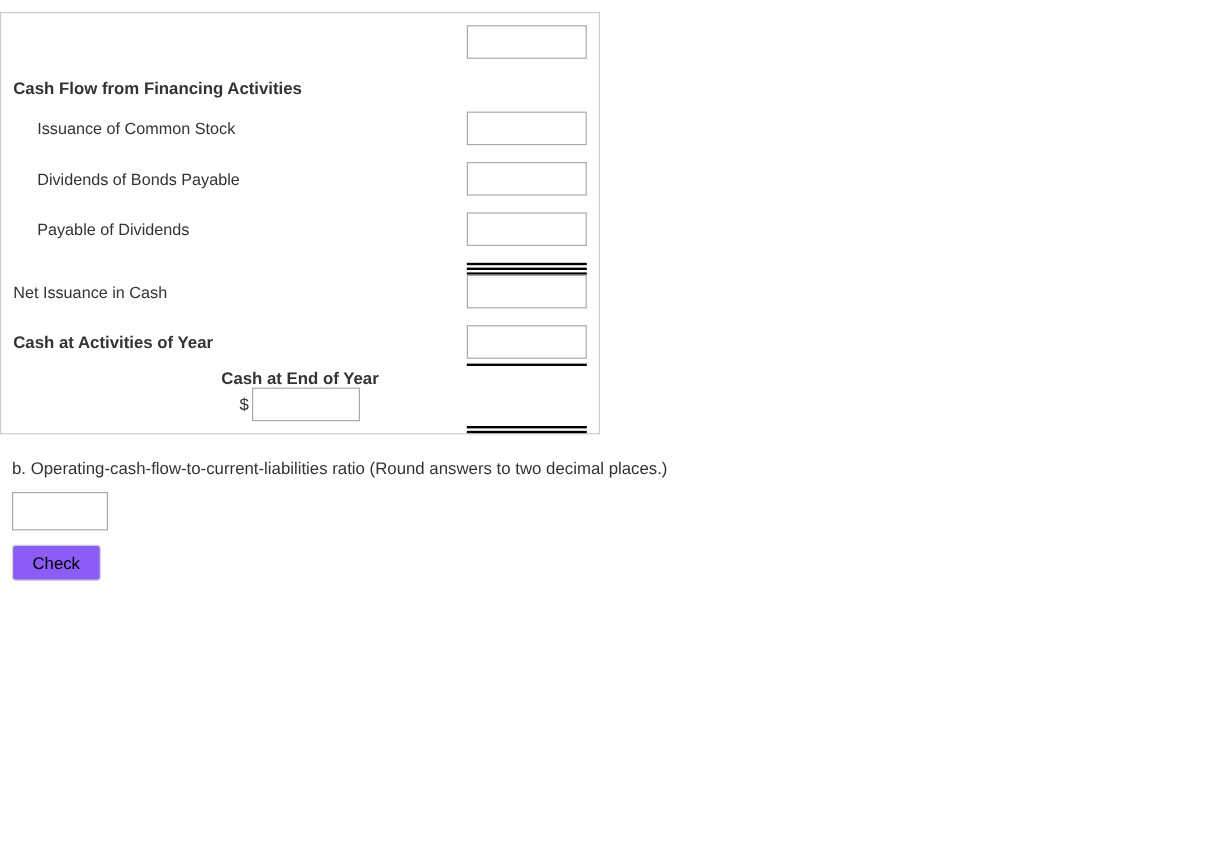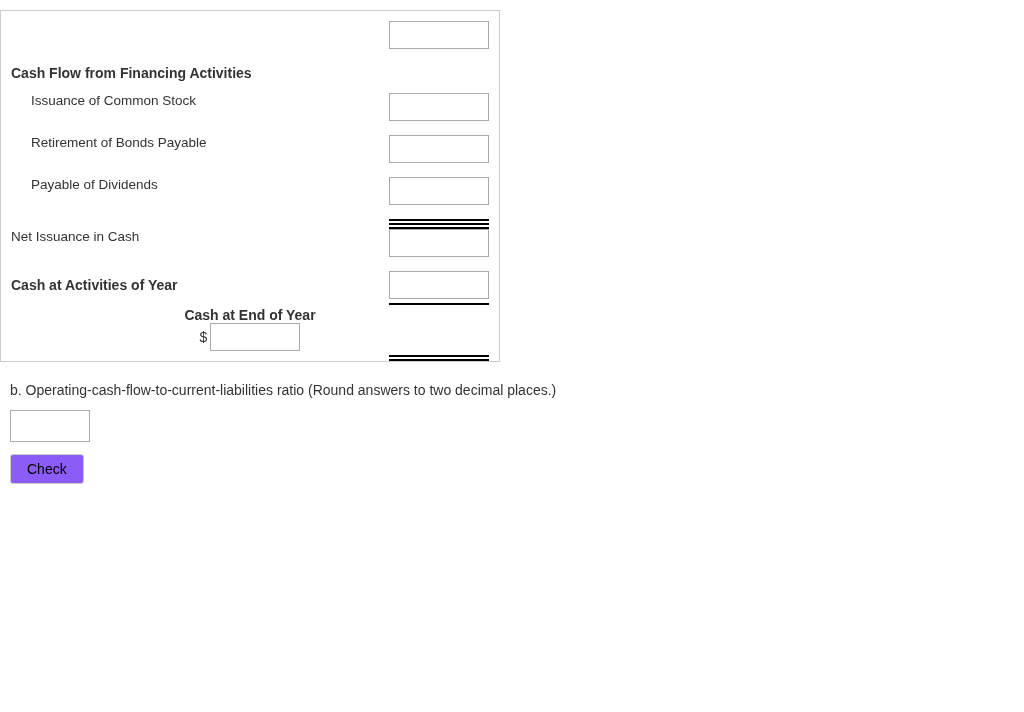--- a/index.html
+++ b/index.html
@@ -46,20 +46,21 @@
     }
 
     .section-header {
       font-weight: bold;
       margin-bottom: 12px;
       font-size: 14px;
     }
 
     .form-row {
       display: flex;
+      align-items: center;
       justify-content: space-between;
       margin-bottom: 14px;
       padding-left: 20px;
     }
 
     .form-row label {
       font-size: 13.5px;
       color: #333;
     }
 
@@ -190,21 +191,21 @@
     </div>
 
     <div class="section-header">Cash Flow from Financing Activities</div>
 
     <div class="form-row">
       <label>Issuance of Common Stock</label>
       <input type="text" value="" style="">
     </div>
 
     <div class="form-row">
-      <label>Retirement of Bonds Payable</label>
+      <label>Dividends of Bonds Payable</label>
       <input type="text" value="" style="">
     </div>
 
     <div class="form-row">
       <label>Payable of Dividends</label>
       <input type="text" value="" style="">
     </div>
 
     <hr class="single-line">
 

